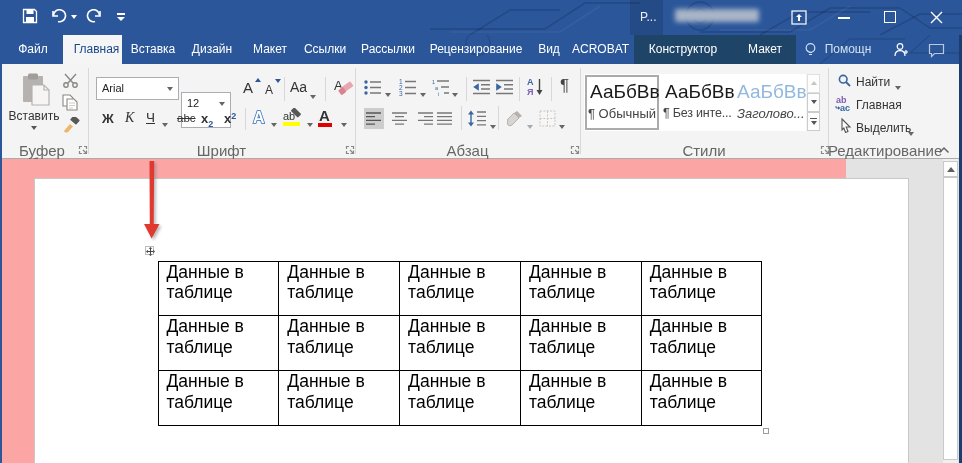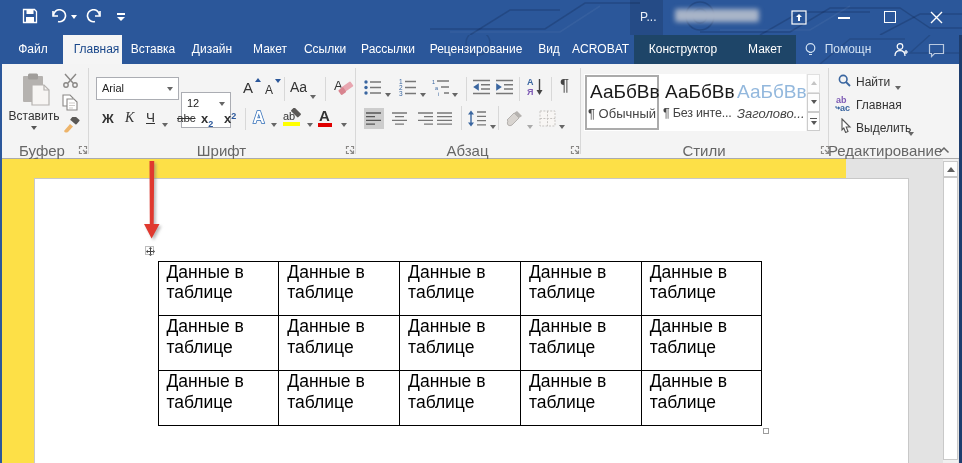--- a/index.html
+++ b/index.html
@@ -19,21 +19,21 @@
   #ribbon { position:absolute; left:0; top:64px; width:962px; height:95px; background:#f4f4f4; border-bottom:1px solid #ababab; }
   .vsep { position:absolute; top:4px; width:1px; height:86px; background:#d8d8d8; }
   .glabel { position:absolute; top:80px; height:13px; font-size:15px; color:#666; text-align:center; line-height:13px; }
   .launch { position:absolute; top:81px; width:10px; height:10px; }
   .combo { position:absolute; background:#fff; border:1px solid #abadb3; font-size:11px; color:#222; }
   .combo .txt { position:absolute; left:5px; top:4px; }
   .combo .car { position:absolute; right:5px; top:9px; width:0; height:0; border-left:3.5px solid transparent; border-right:3.5px solid transparent; border-top:4px solid #666; }
   .caret { display:inline-block; width:0; height:0; border-left:3.5px solid transparent; border-right:3.5px solid transparent; border-top:4px solid #666; vertical-align:middle; }
 
   
-  #doc { position:absolute; left:0; top:159px; width:846px; height:304px; background:#fde047; }
+  #doc { position:absolute; left:0; top:159px; width:846px; height:304px; background:#fca5a5; }
   #page { position:absolute; left:34px; top:19px; width:875px; height:285px; background:#fff; border:1px solid #c8c8c8; border-bottom:none; }
   table.wtab { border-collapse:collapse; position:absolute; left:157.5px; top:101.5px; }
   table.wtab td { border:1px solid #000; width:120.8px; height:54.7px; vertical-align:top; font-size:17.5px; line-height:20.8px; padding:0 2px 0 8px; color:#000; }
 </style>
 </head>
 <body>
 <div id="win">
 
   <div id="titlebar">
     <svg class="pattern" width="962" height="35">

